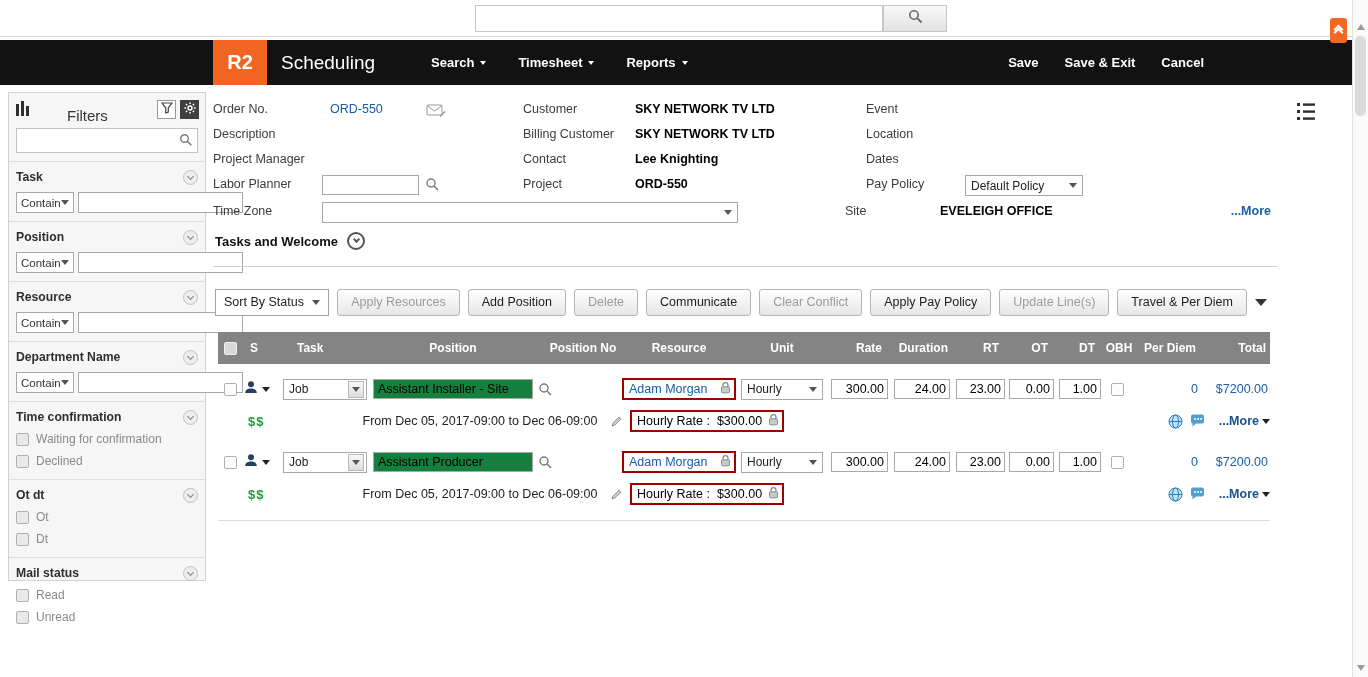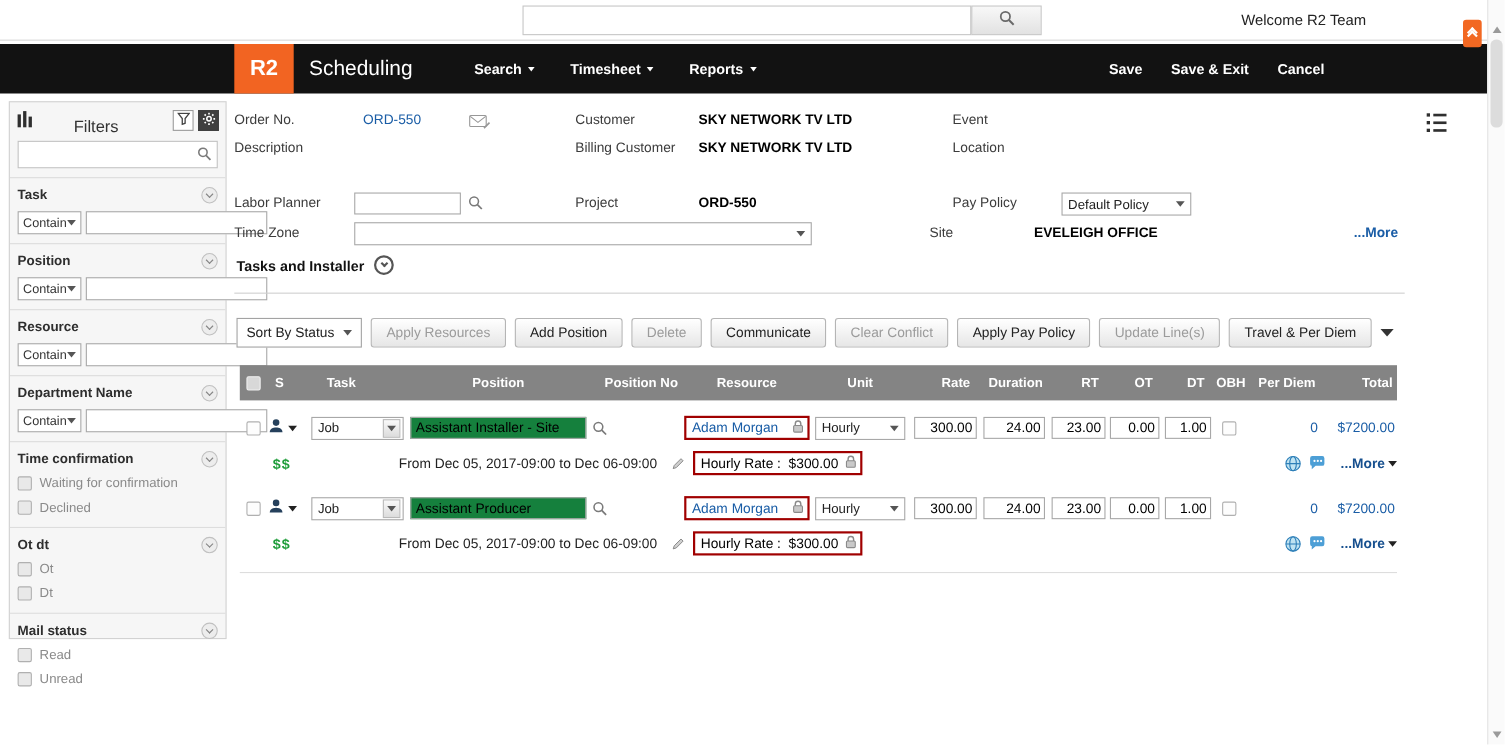--- a/index.html
+++ b/index.html
@@ -109,21 +109,20 @@
   <div class="topbar">
     <input class="topsearch-input" style="">
     <div class="topsearch-btn">
       <span>
         <svg width="15" height="15">
             <circle cx="6" cy="6" r="4.2" fill="none" stroke="#6a6a6a" stroke-width="1.6"></circle>
             <line x1="9.2" y1="9.2" x2="13.5" y2="13.5" stroke="#6a6a6a" stroke-width="1.8"></line>
           </svg>
       </span>
     </div>
-    <div class="welcome">Welcome R2 Team</div>
   </div>
   <div class="collapse-btn">
     <span class="chup"></span>
     <span class="chup"></span>
   </div>
 
   <div class="navbar">
     <div class="logo">R2</div>
     <div class="apptitle">Scheduling</div>
     <div class="navmenu">
@@ -340,20 +339,26 @@
       <span class="lab" style="left:310px">Customer</span>
       <span class="val" style="left:422px">SKY NETWORK TV LTD</span>
       <span class="lab" style="left:653px">Event</span>
     </div>
     <div class="hrow" style="top:35px">
       <span class="lab" style="left:0">Description</span>
       <span class="lab" style="left:310px">Billing Customer</span>
       <span class="val" style="left:422px">SKY NETWORK TV LTD</span>
       <span class="lab" style="left:653px">Location</span>
     </div>
+    <div class="hrow" style="top:60px">
+      <span class="lab" style="left:0">Project Manager</span>
+      <span class="lab" style="left:310px">Contact</span>
+      <span class="val" style="left:422px">Lee Knighting</span>
+      <span class="lab" style="left:653px">Dates</span>
+    </div>
     <div class="hrow" style="top:85px">
       <span class="lab" style="left:0">Labor Planner</span>
       <input class="smallinput" style="left: 109px; width: 97px; top: -2px;">
       <span class="iconabs" style="left:212px;top:0">
         <svg width="15" height="15">
             <circle cx="6" cy="6" r="4" fill="none" stroke="#7a7a7a" stroke-width="1.4"></circle>
             <line x1="9" y1="9" x2="13" y2="13" stroke="#7a7a7a" stroke-width="1.6"></line>
           </svg>
       </span>
       <span class="lab" style="left:310px">Project</span>
@@ -369,21 +374,21 @@
       <span class="fsel" style="left:109px;width:416px;top:-2px">
         <span></span>
         <span class="caret"></span>
       </span>
       <span class="lab" style="left:632px">Site</span>
       <span class="val" style="left:727px">EVELEIGH OFFICE</span>
       <span class="morelink">...More</span>
     </div>
 
     <div class="tasksline">
-      <span class="taskstitle">Tasks and Installer</span>
+      <span class="taskstitle">Tasks and Welcome</span>
       <span class="circchev">
           <span class="chv"></span>
         </span>
     </div>
     <div class="hr"></div>
 
     <div class="toolbar">
       <span class="sortsel">
         <span>Sort By Status</span>
         <span class="caret"></span>

